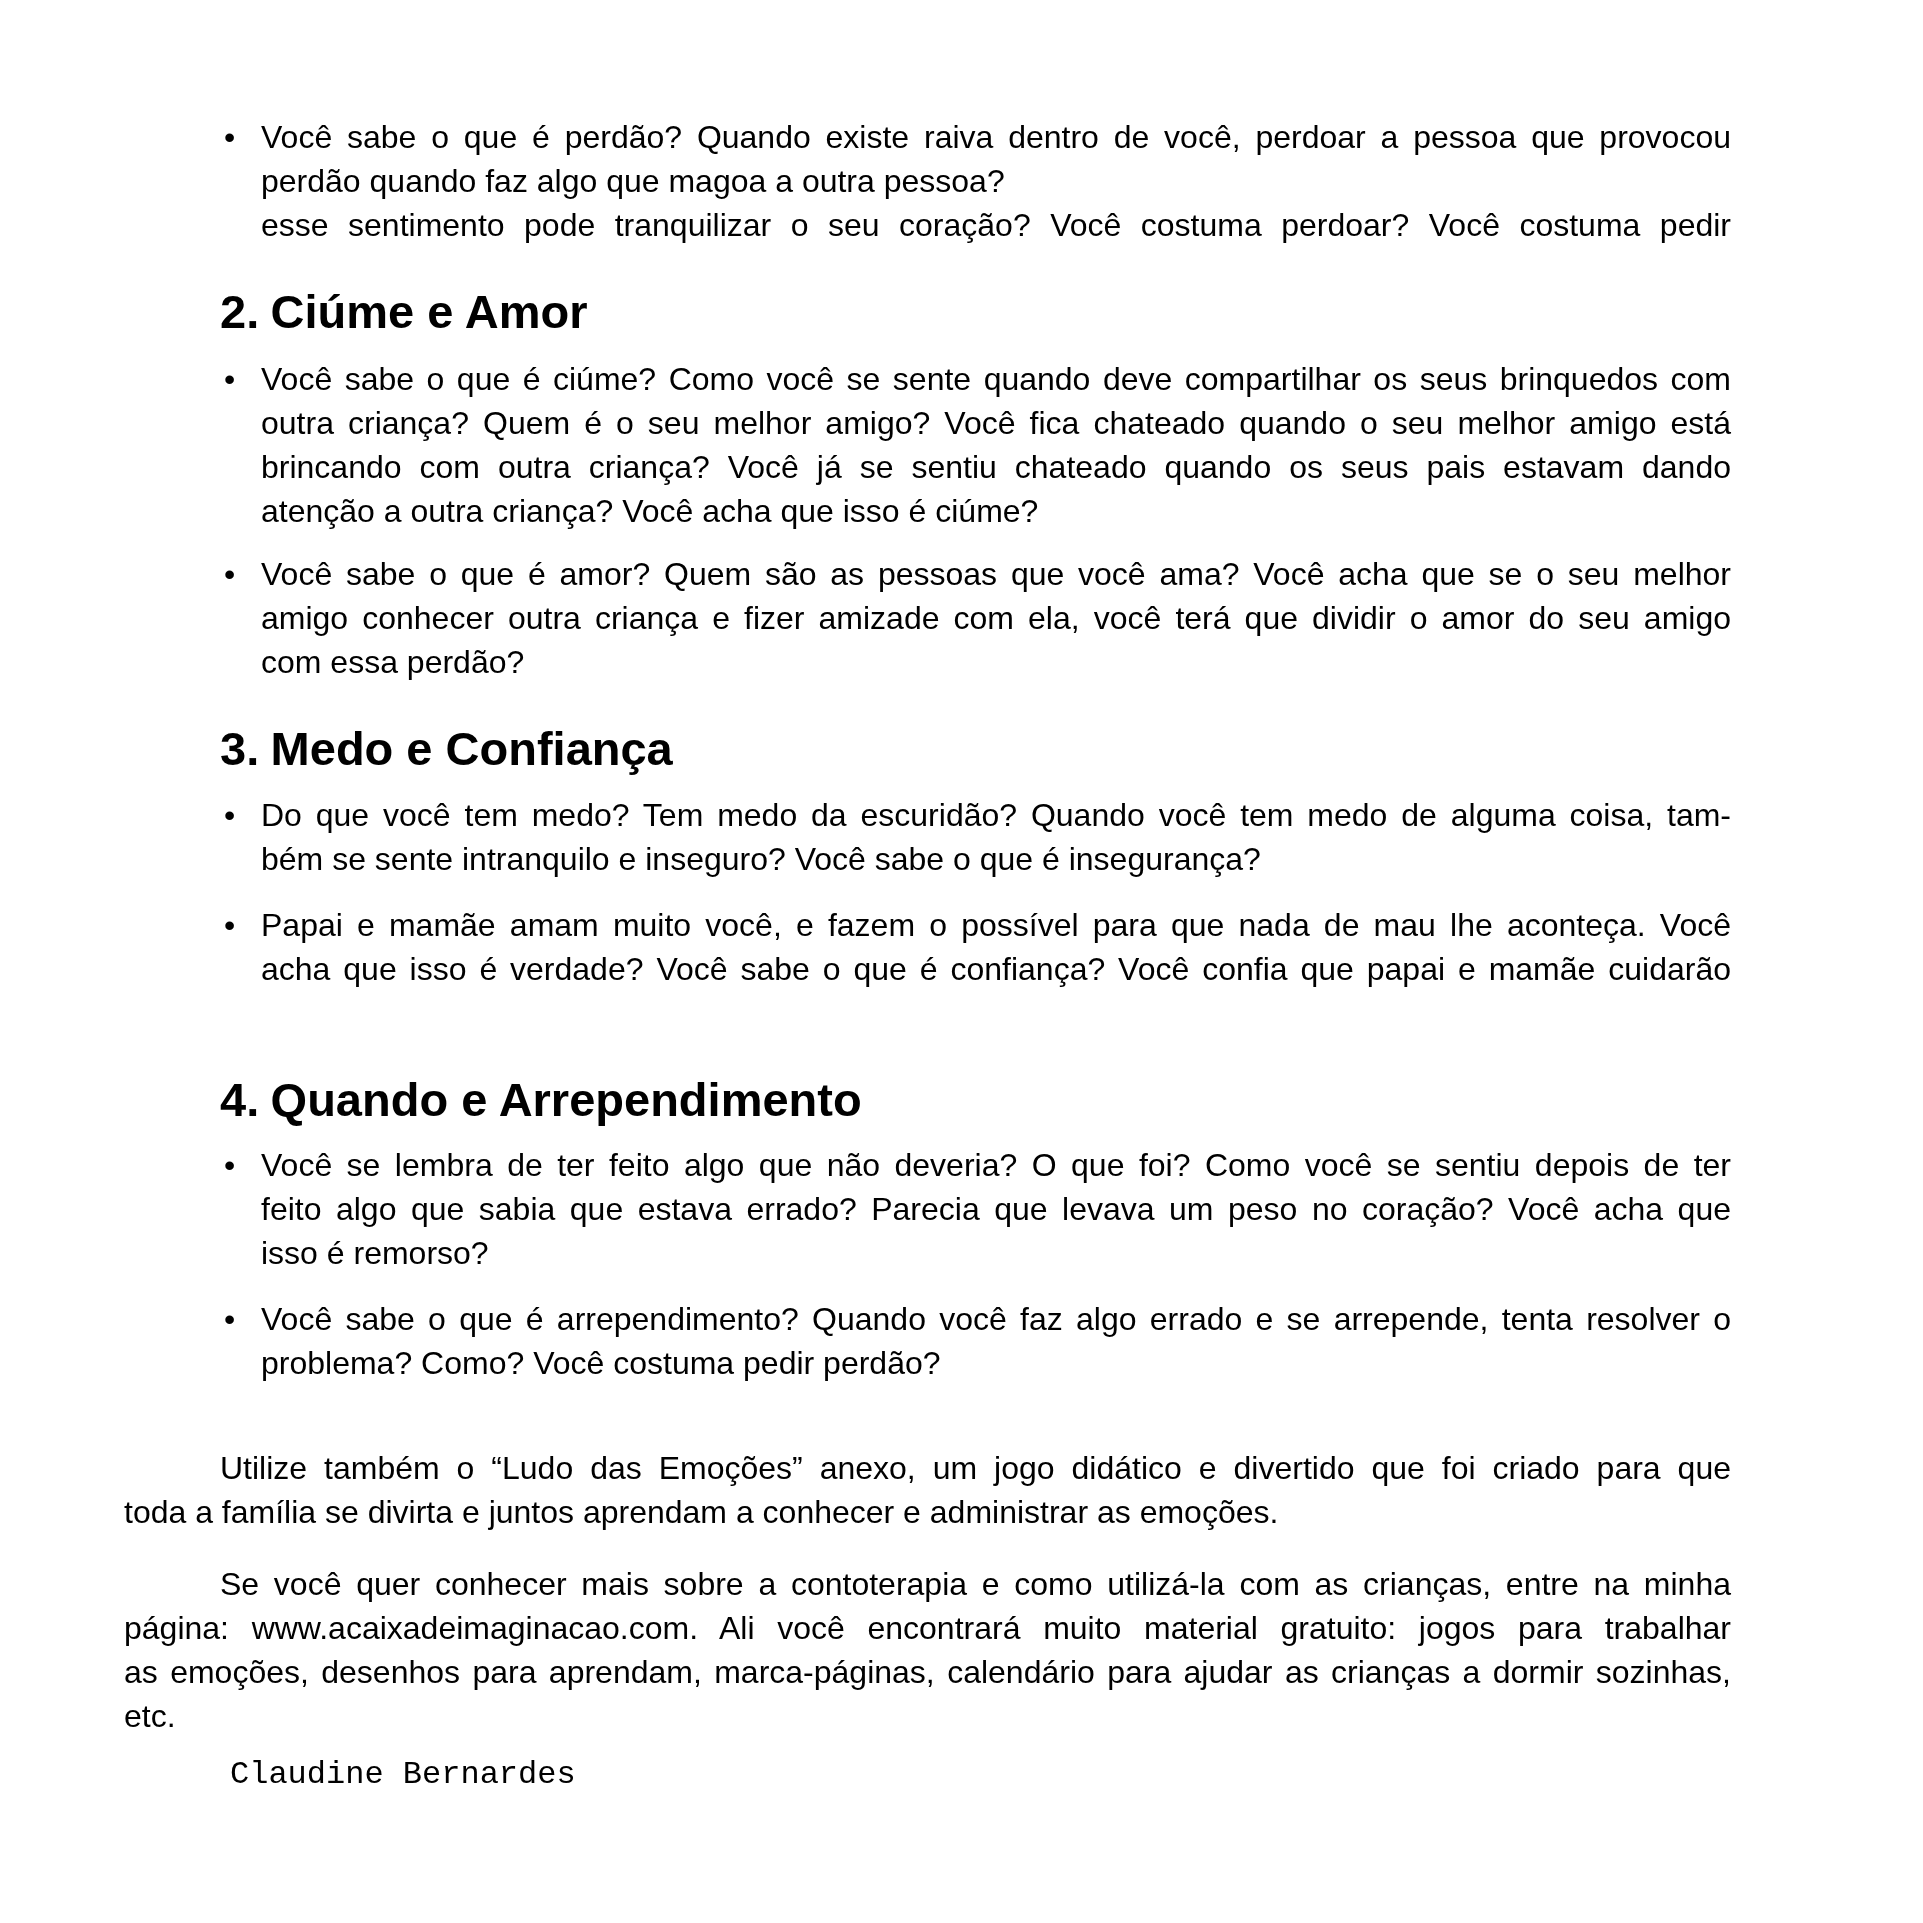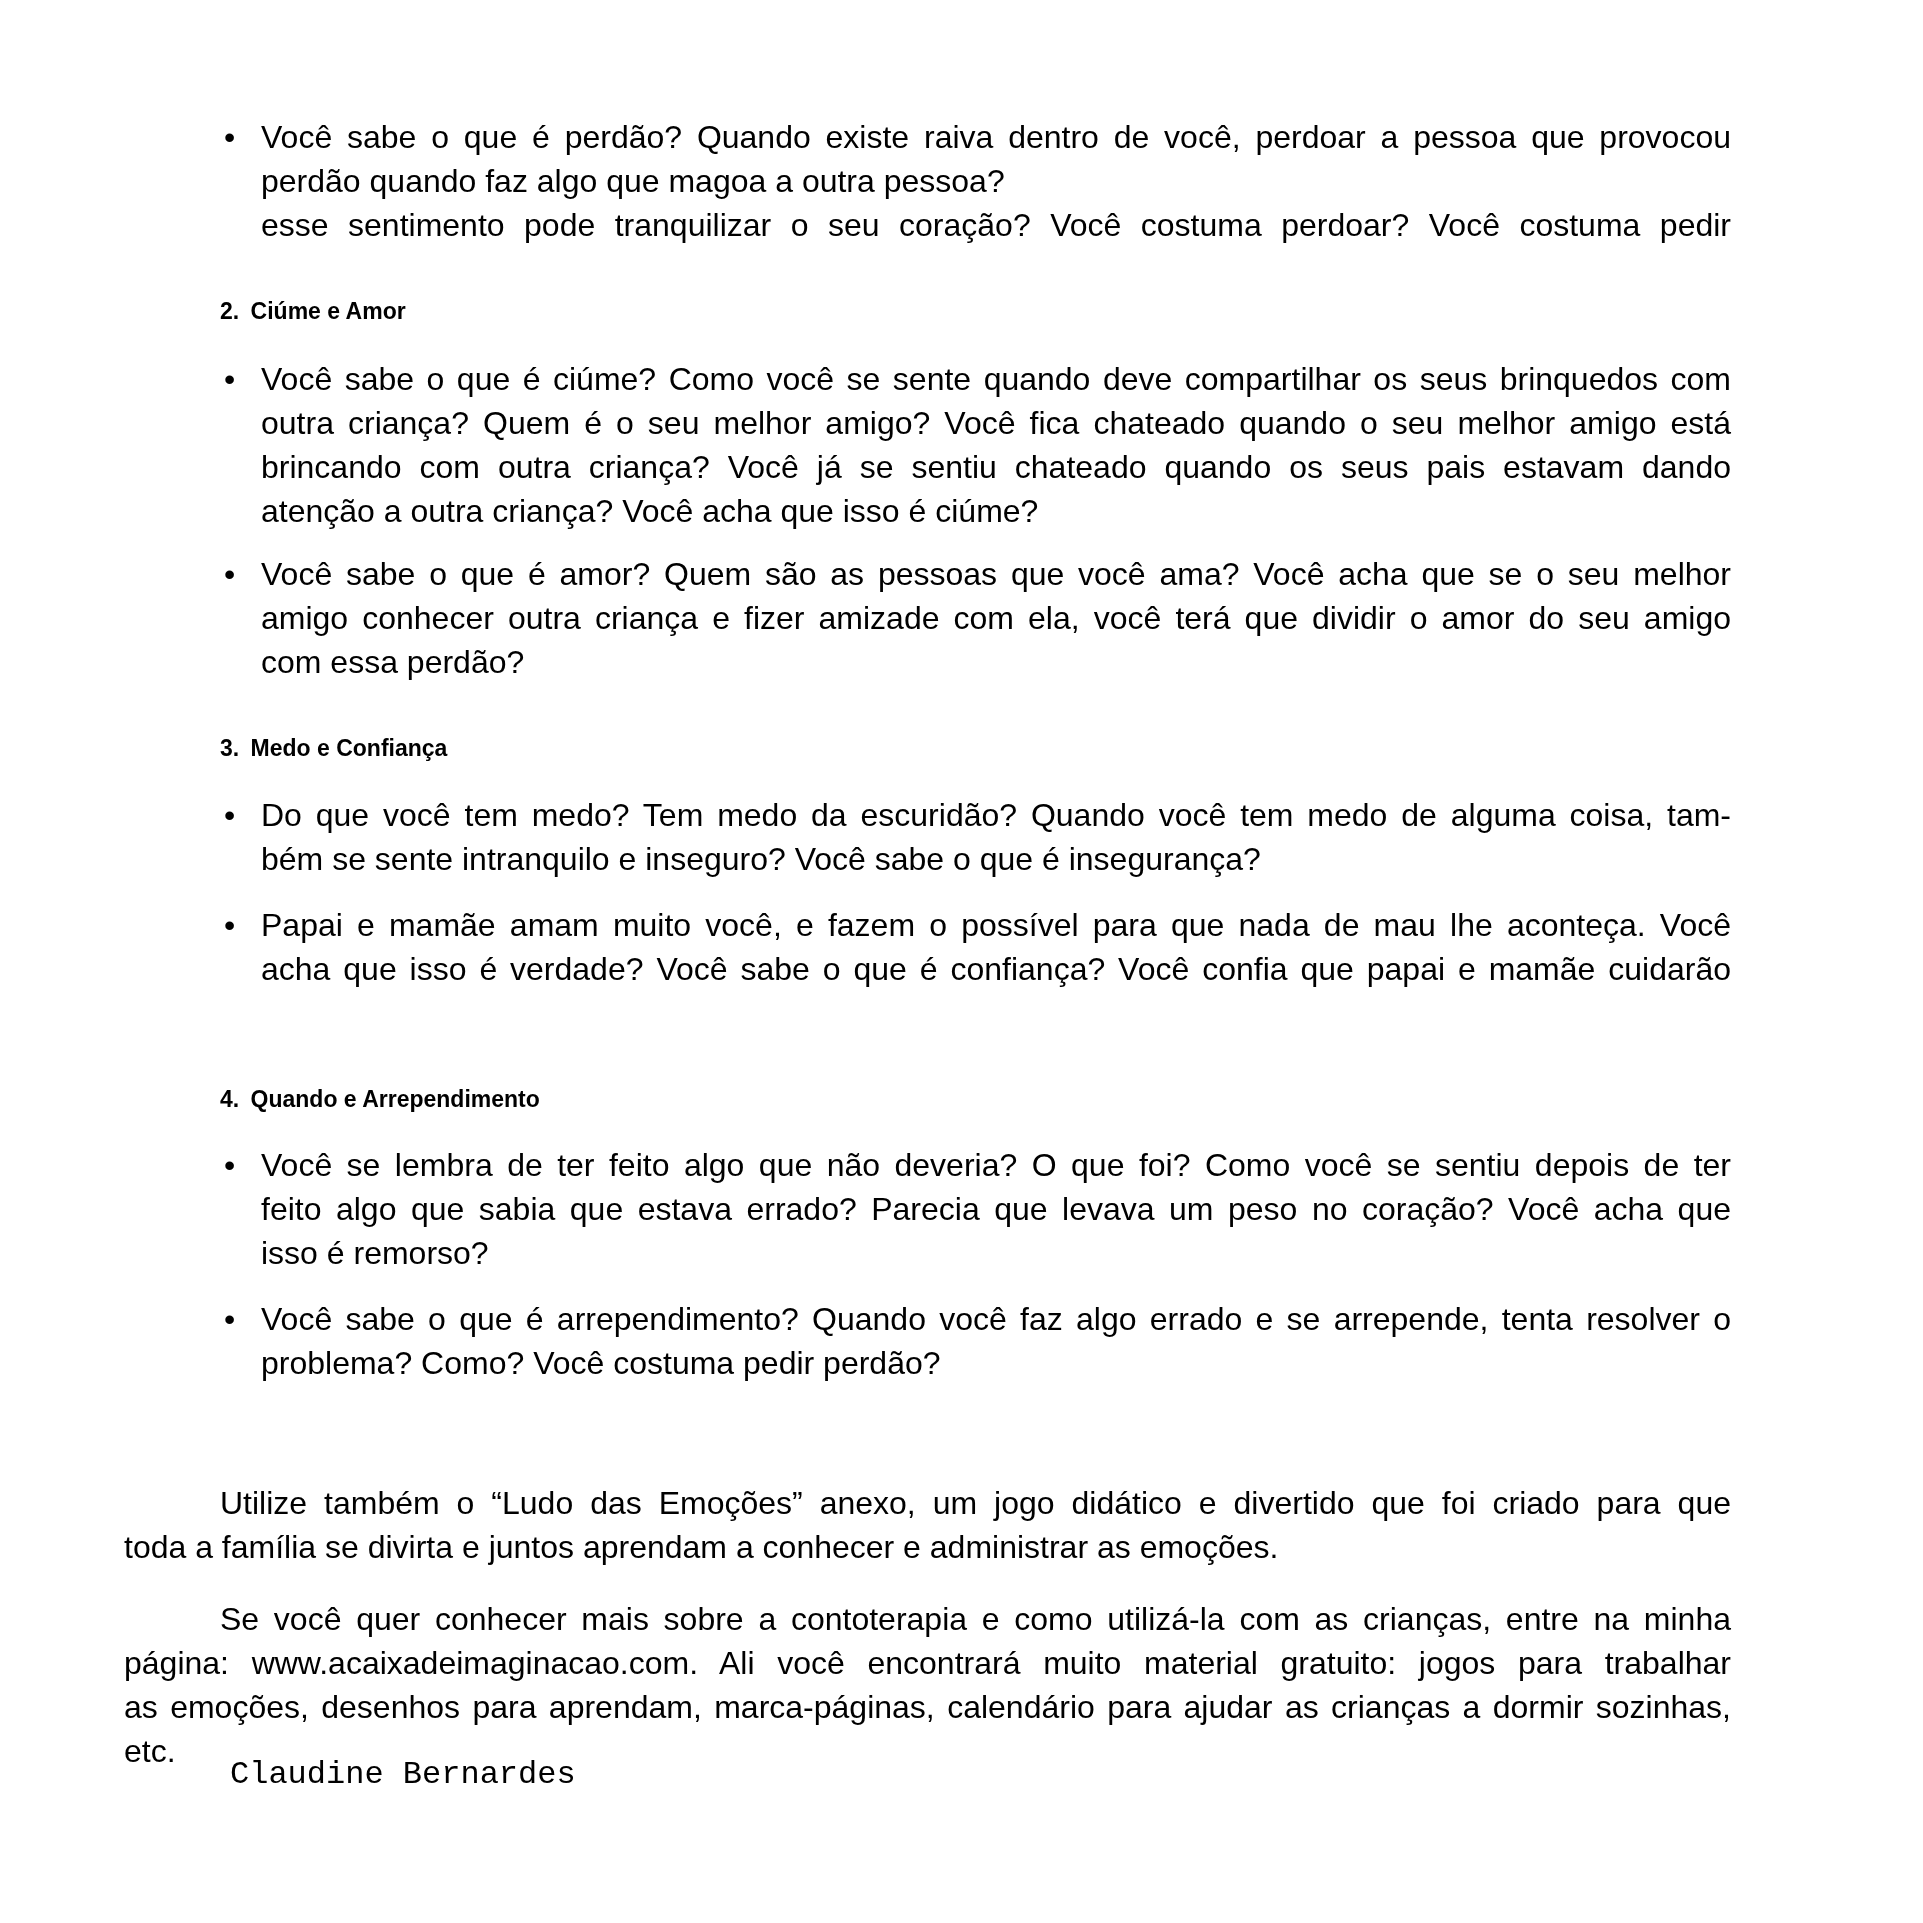--- a/index.html
+++ b/index.html
@@ -20,21 +20,20 @@
   .block {
     position: absolute;
   }
   .bullet-block {
     left: 261px;
     width: 1470px;
   }
   .para-block {
     left: 124px;
     width: 1607px;
-    margin-top: 35px;
   }
   .line {
     height: 44px;
     line-height: 44px;
   }
   .j {
     text-align: justify;
     text-align-last: justify;
   }
   .indent {
@@ -47,21 +46,21 @@
     top: 0;
     height: 44px;
     line-height: 44px;
   }
   .heading {
     left: 220px;
     width: 1547px;
     height: 47px;
     line-height: 47px;
     font-weight: 700;
-    font-size: 23px;
+    font-size: 47px;
     white-space: nowrap;
   }
   .heading .num {
     display: inline-block;
     margin-right: 11.4px;
   }
   .signature {
     left: 230px;
     width: 977px;
     font-family: Liberation Mono, monospace;

